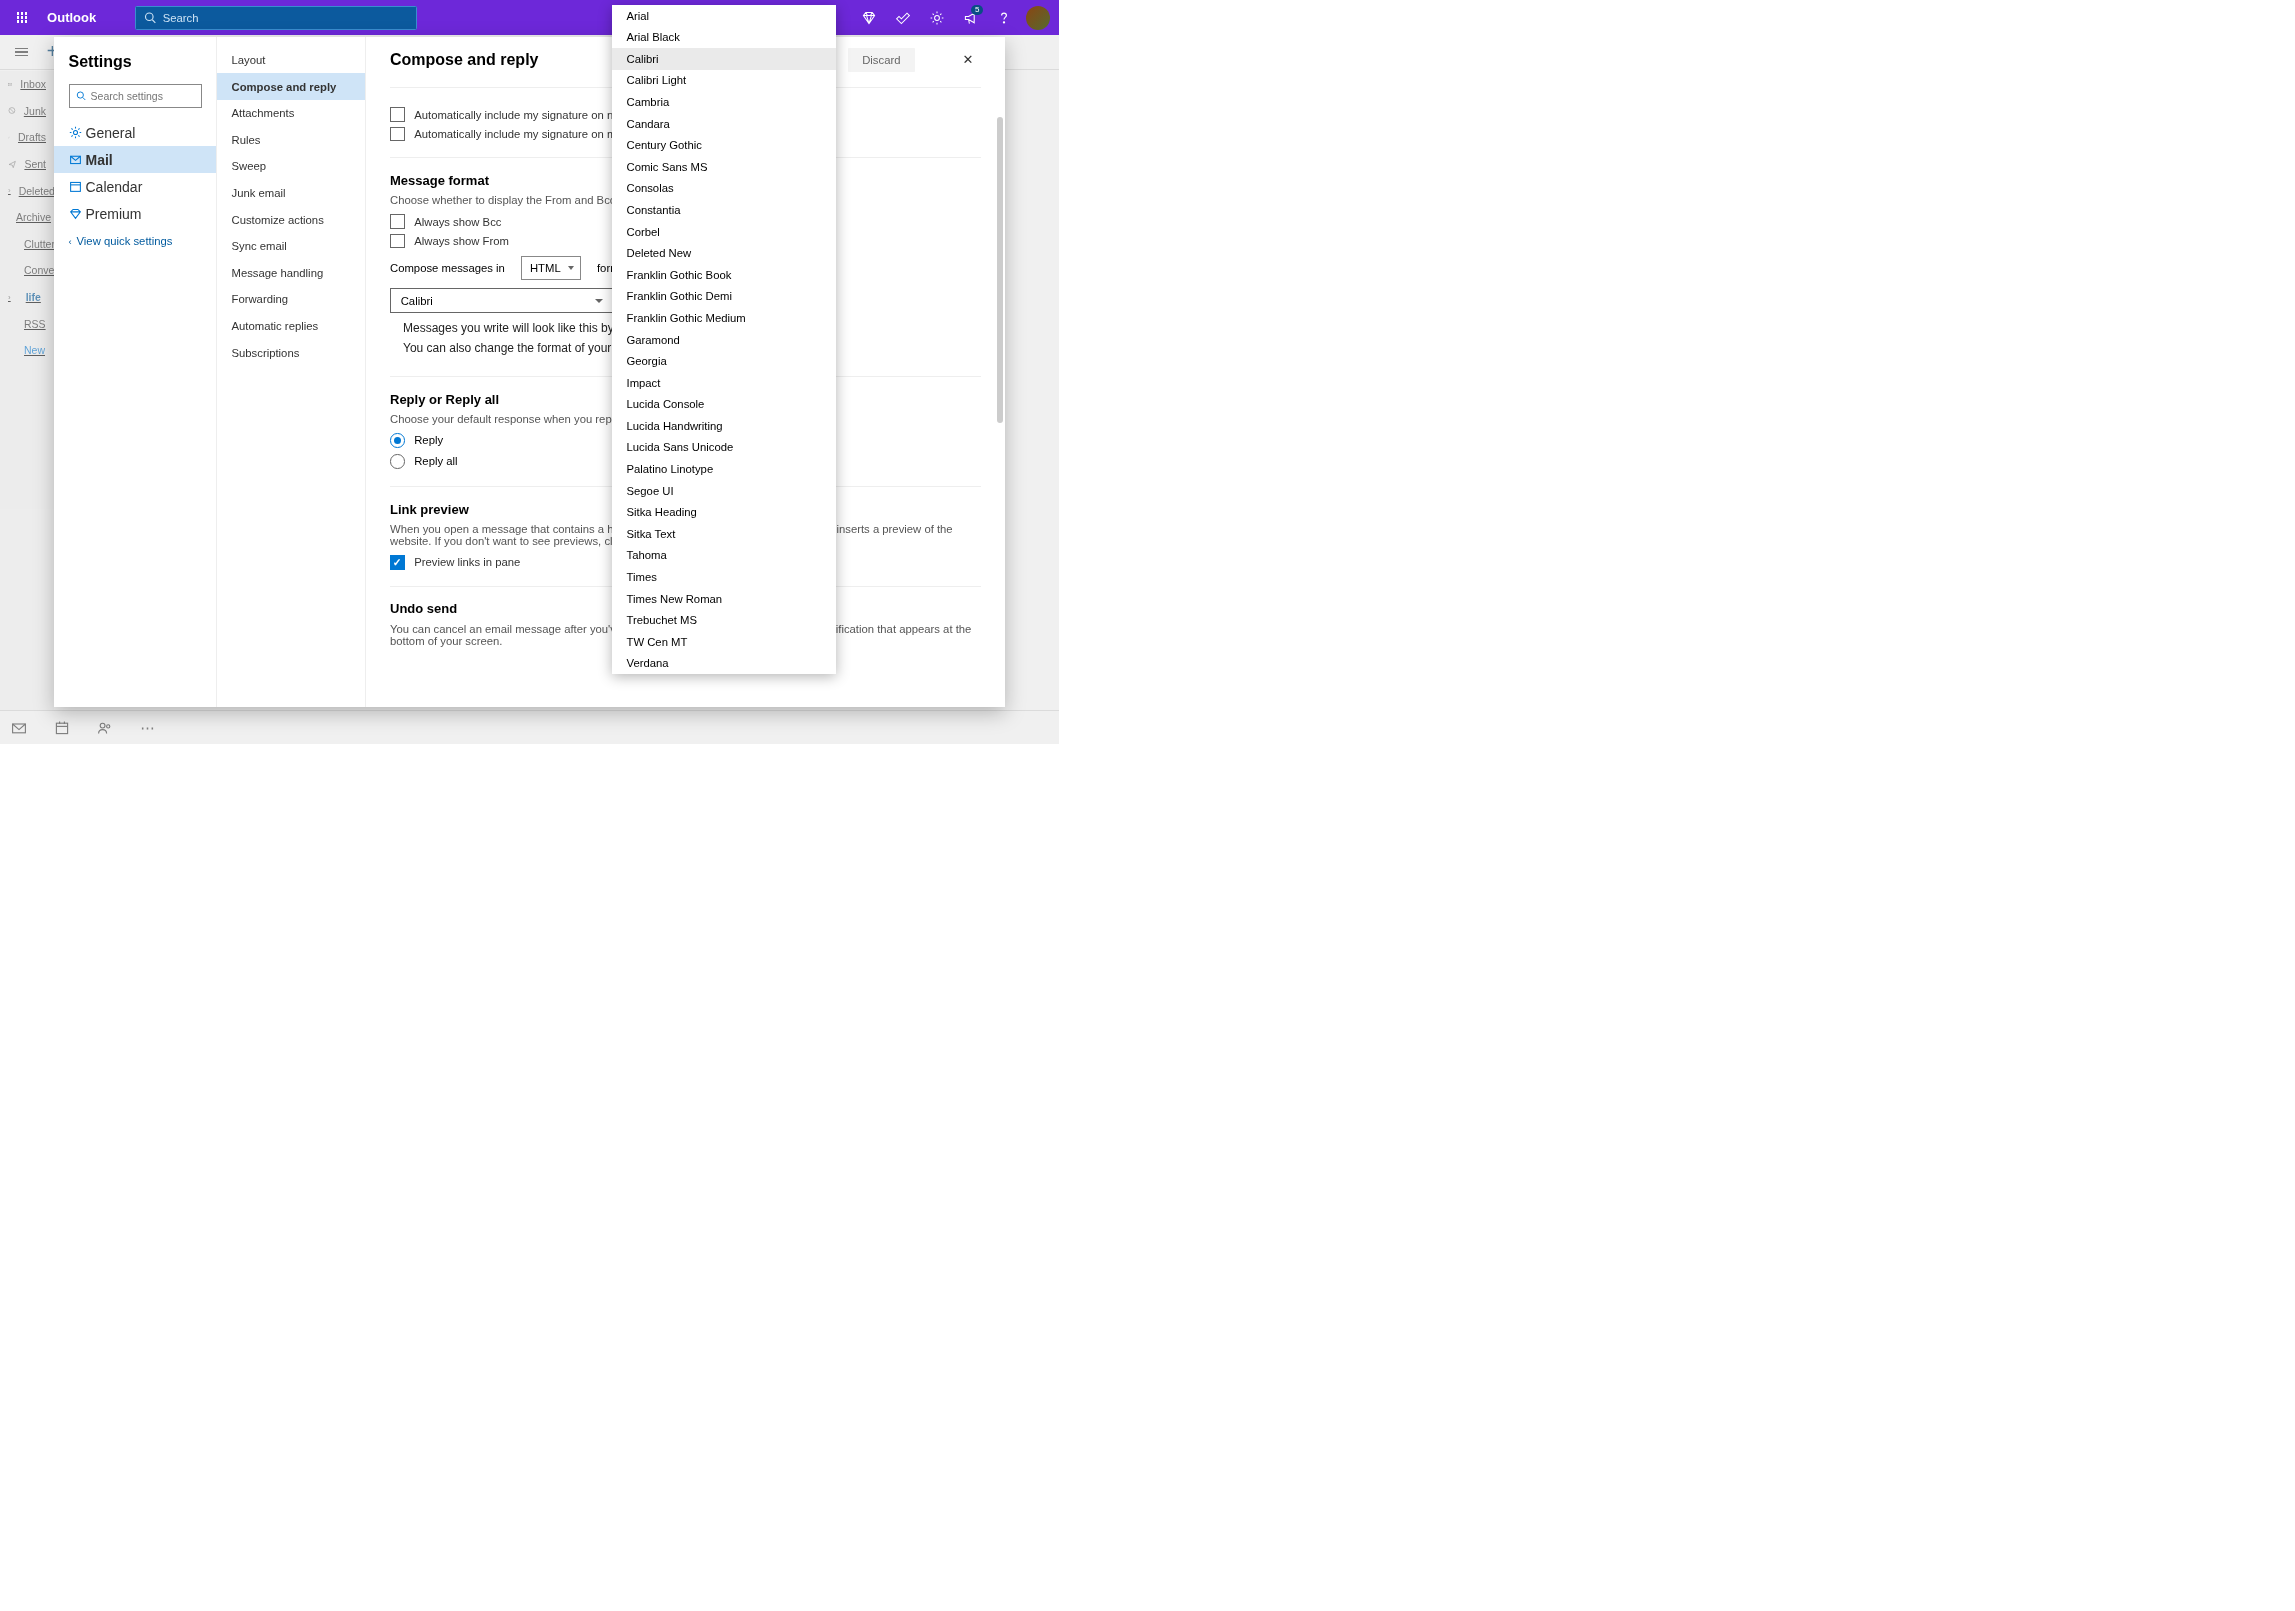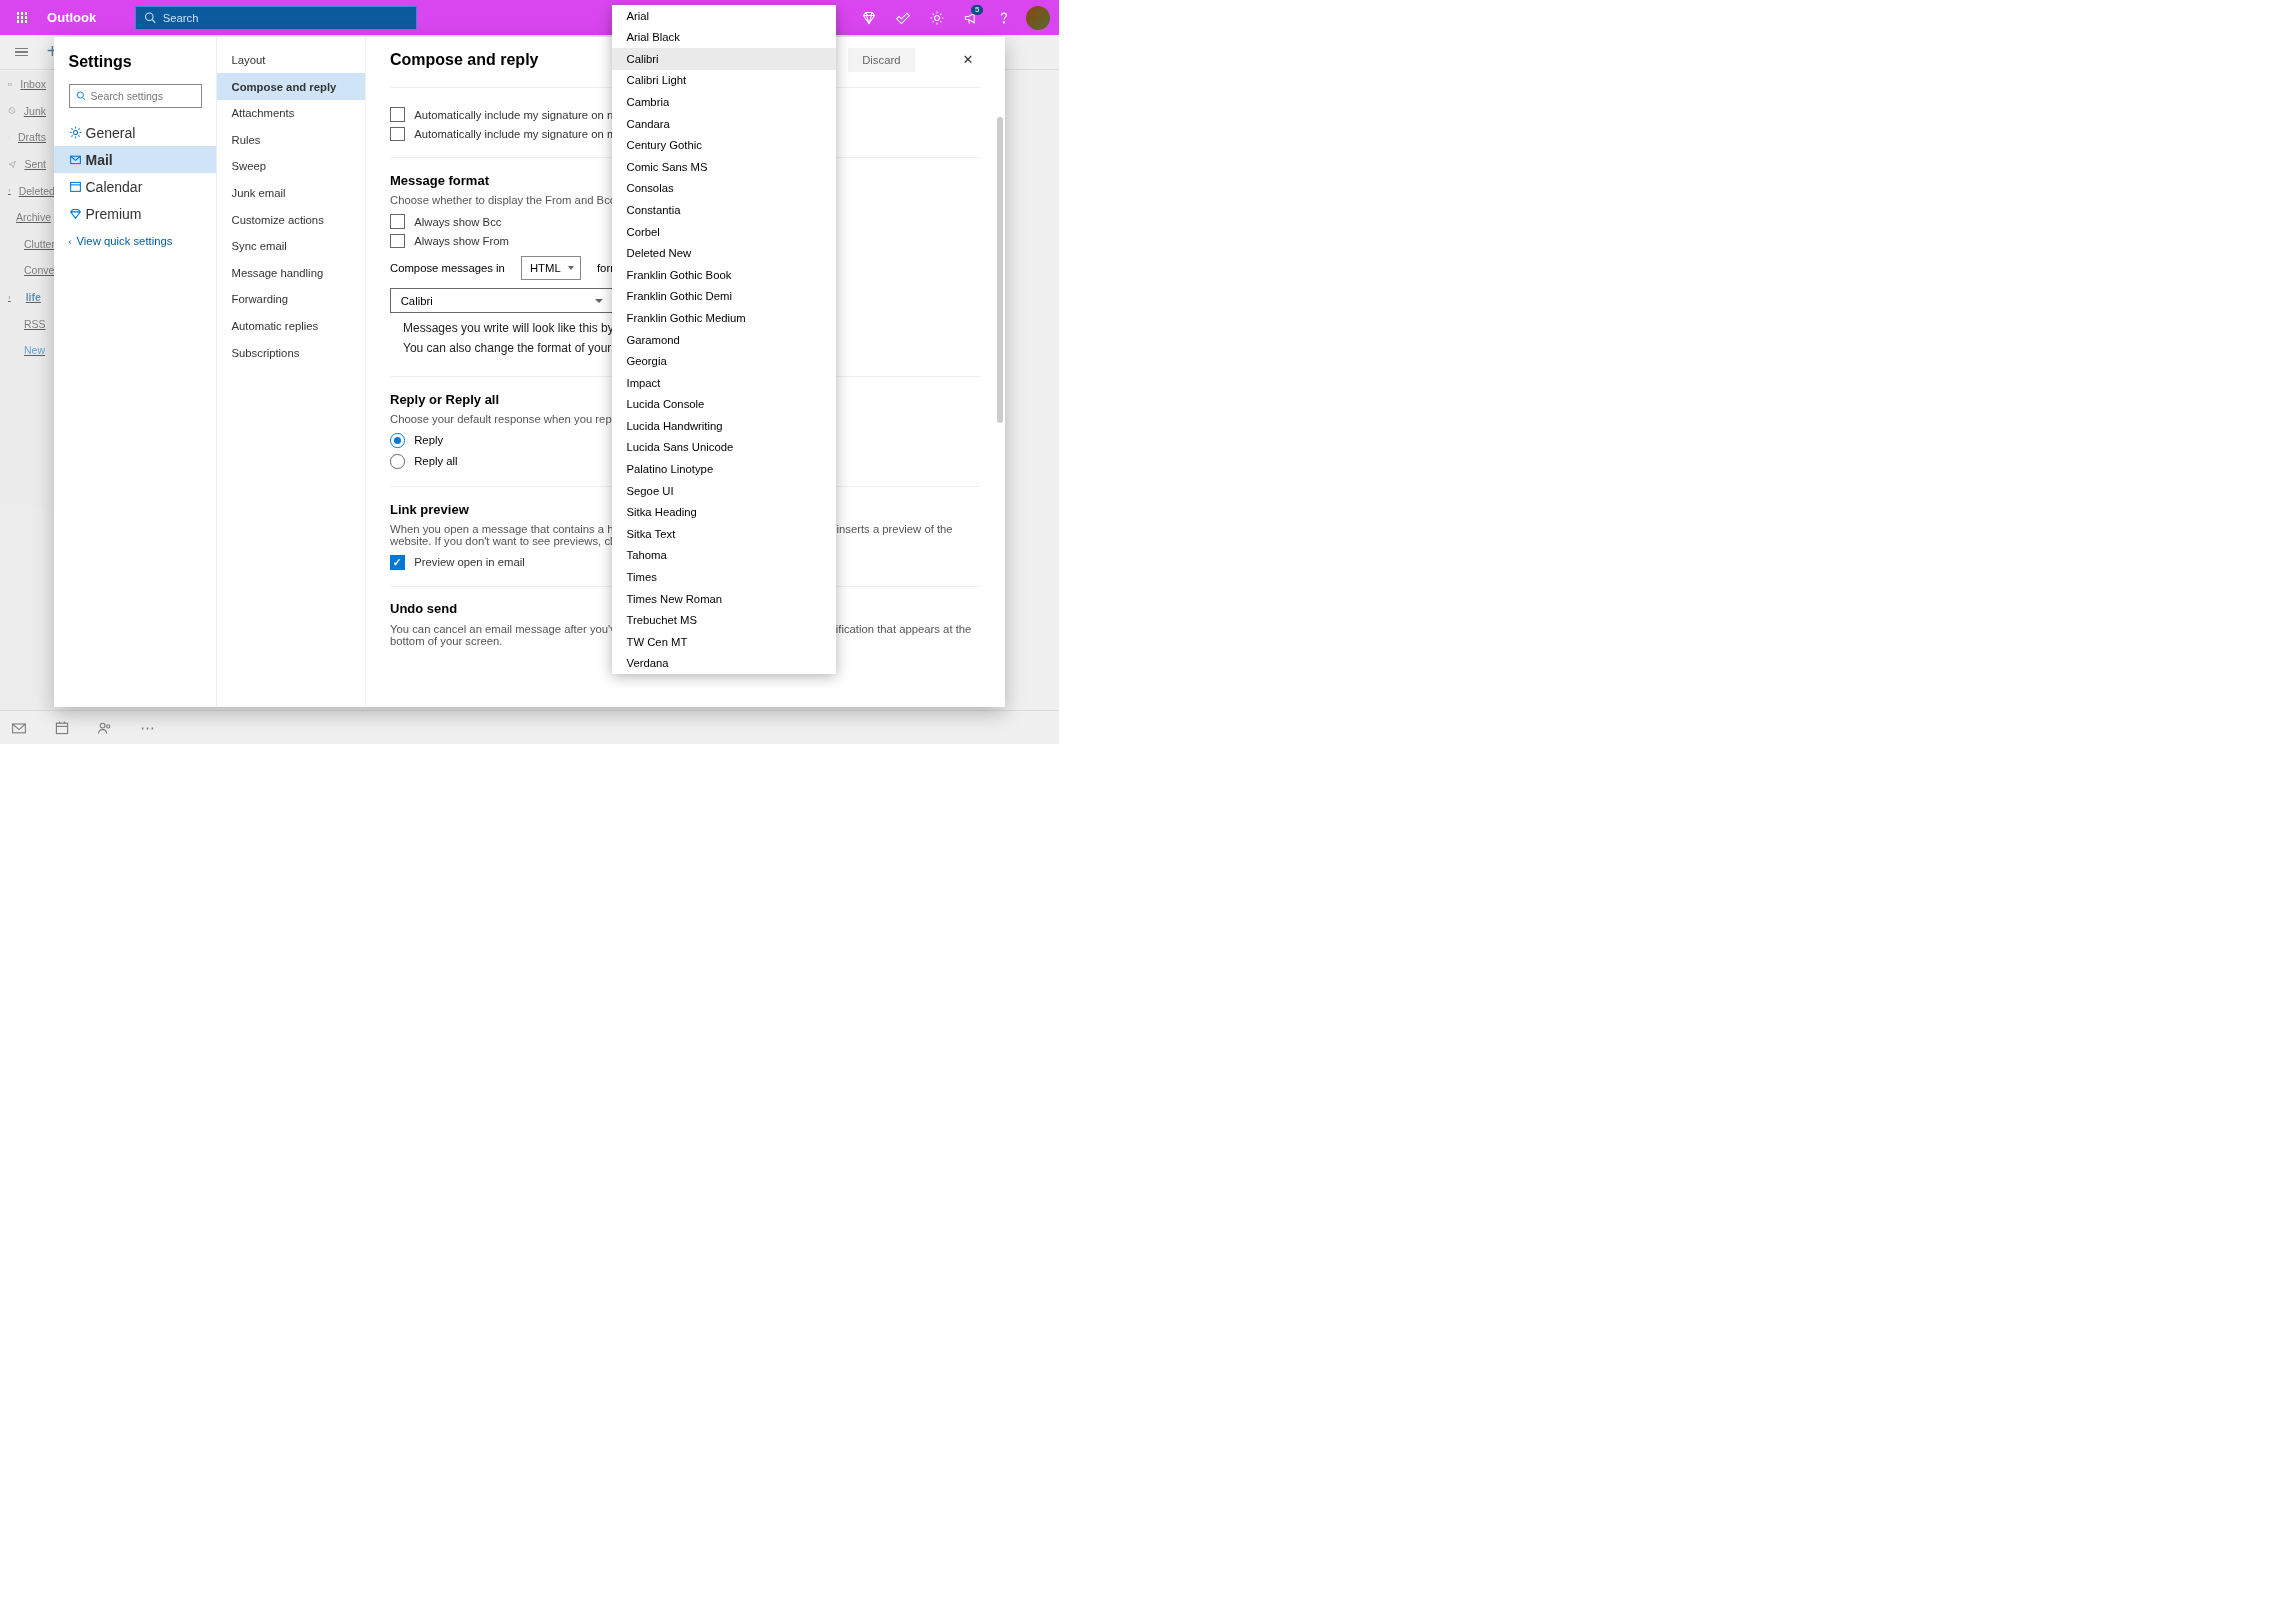--- a/index.html
+++ b/index.html
@@ -1,19 +1,19 @@
 <!DOCTYPE html>
 <html style="font-size:13px"><head>
 <meta charset="utf-8">
 <style>
 * { margin: 0; padding: 0; box-sizing: border-box; font-family: 'Segoe UI', sans-serif; }
 body { background: #fff; overflow: hidden; width: 1059px; height: 744px; position: relative; }
 
 
-.top-bar { height: 35px; background: #d946ef; display: flex; align-items: center; padding: 0 6.4px; color: white; }
+.top-bar { height: 35px; background: #6d28d9; display: flex; align-items: center; padding: 0 6.4px; color: white; }
 .waffle { width: 31px; height: 31px; display: flex; align-items: center; justify-content: center; cursor: pointer; }
 .waffle-grid { display: grid; grid-template-columns: repeat(3, 2.4px); grid-template-rows: repeat(3, 2.4px); gap: 1.6px; }
 .waffle-dot { width: 2.4px; height: 2.4px; background: white; }
 .brand { font-size: 13px; font-weight: 600; margin-left: 9.7px; margin-right: 39px; }
 .search-box { flex: 0 0 282px; height: 24px; background: #0c5a9e; border: 0.8px solid #3a8dd0; border-radius: 1.6px; display: flex; align-items: center; padding: 0 8px; }
 .search-box input { background: transparent; border: none; color: #cde3f5; font-size: 11.3px; width: 100%; outline: none; }
 .search-box input::placeholder { color: #cde3f5; }
 .top-icons { margin-left: auto; display: flex; align-items: center; gap: 4.8px; }
 .top-icon { width: 29px; height: 29px; display: flex; align-items: center; justify-content: center; cursor: pointer; position: relative; }
 .badge { position: absolute; top: 1.6px; right: 1.6px; background: #0a4d85; color: white; font-size: 8px; border-radius: 6.4px; padding: 0.8px 4px; }
@@ -366,21 +366,21 @@
           <div class="radio"></div>
           <span>Reply all</span>
         </div>
     </div>
 
     <div class="section">
       <div class="sec-title">Link preview</div>
       <div class="sec-desc">When you open a message that contains a hyperlink or add a link to a message, Outlook inserts a preview of the website. If you don't want to see previews, clear the check box.</div>
       <div class="checkbox-row">
           <div class="chk checked"></div>
-          <span>Preview open in email</span>
+          <span>Preview links in pane</span>
         </div>
     </div>
 
     <div class="section">
       <div class="sec-title">Undo send</div>
       <div class="sec-desc">You can cancel an email message after you've selected Send by clicking Undo on the notification that appears at the bottom of your screen.</div>
     </div>
 
     <div class="scroll-track"></div>
   </div>

